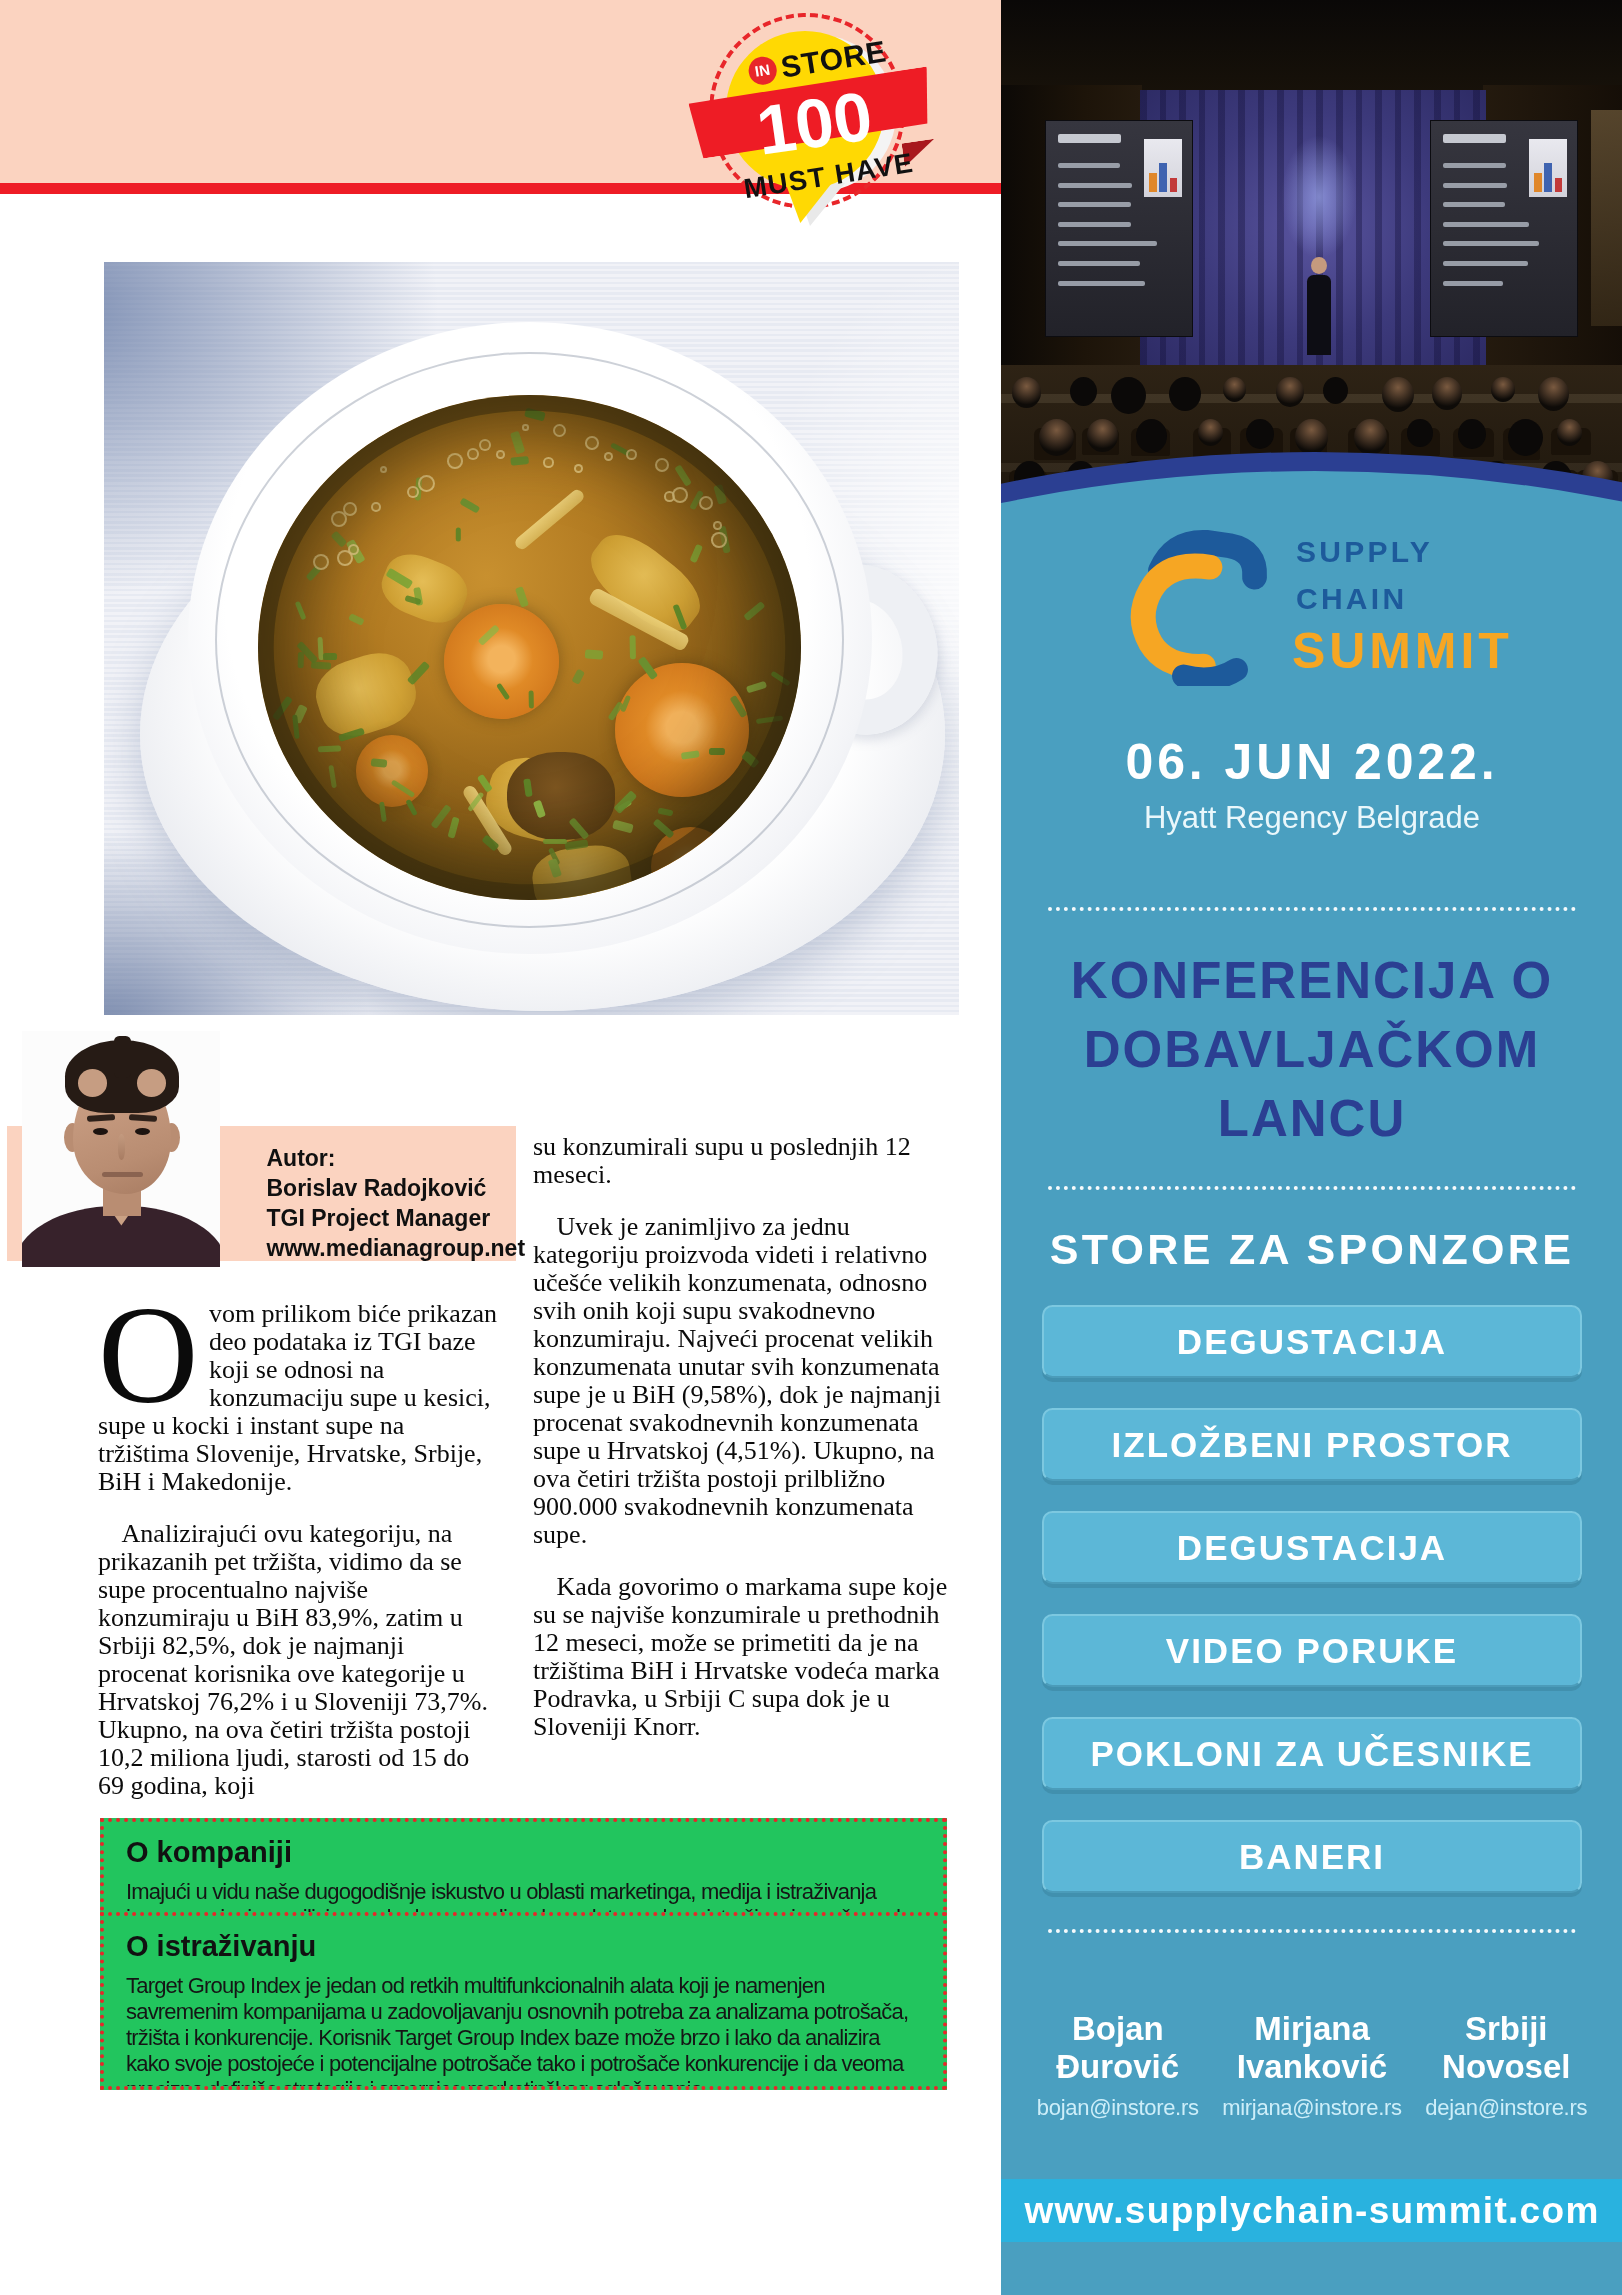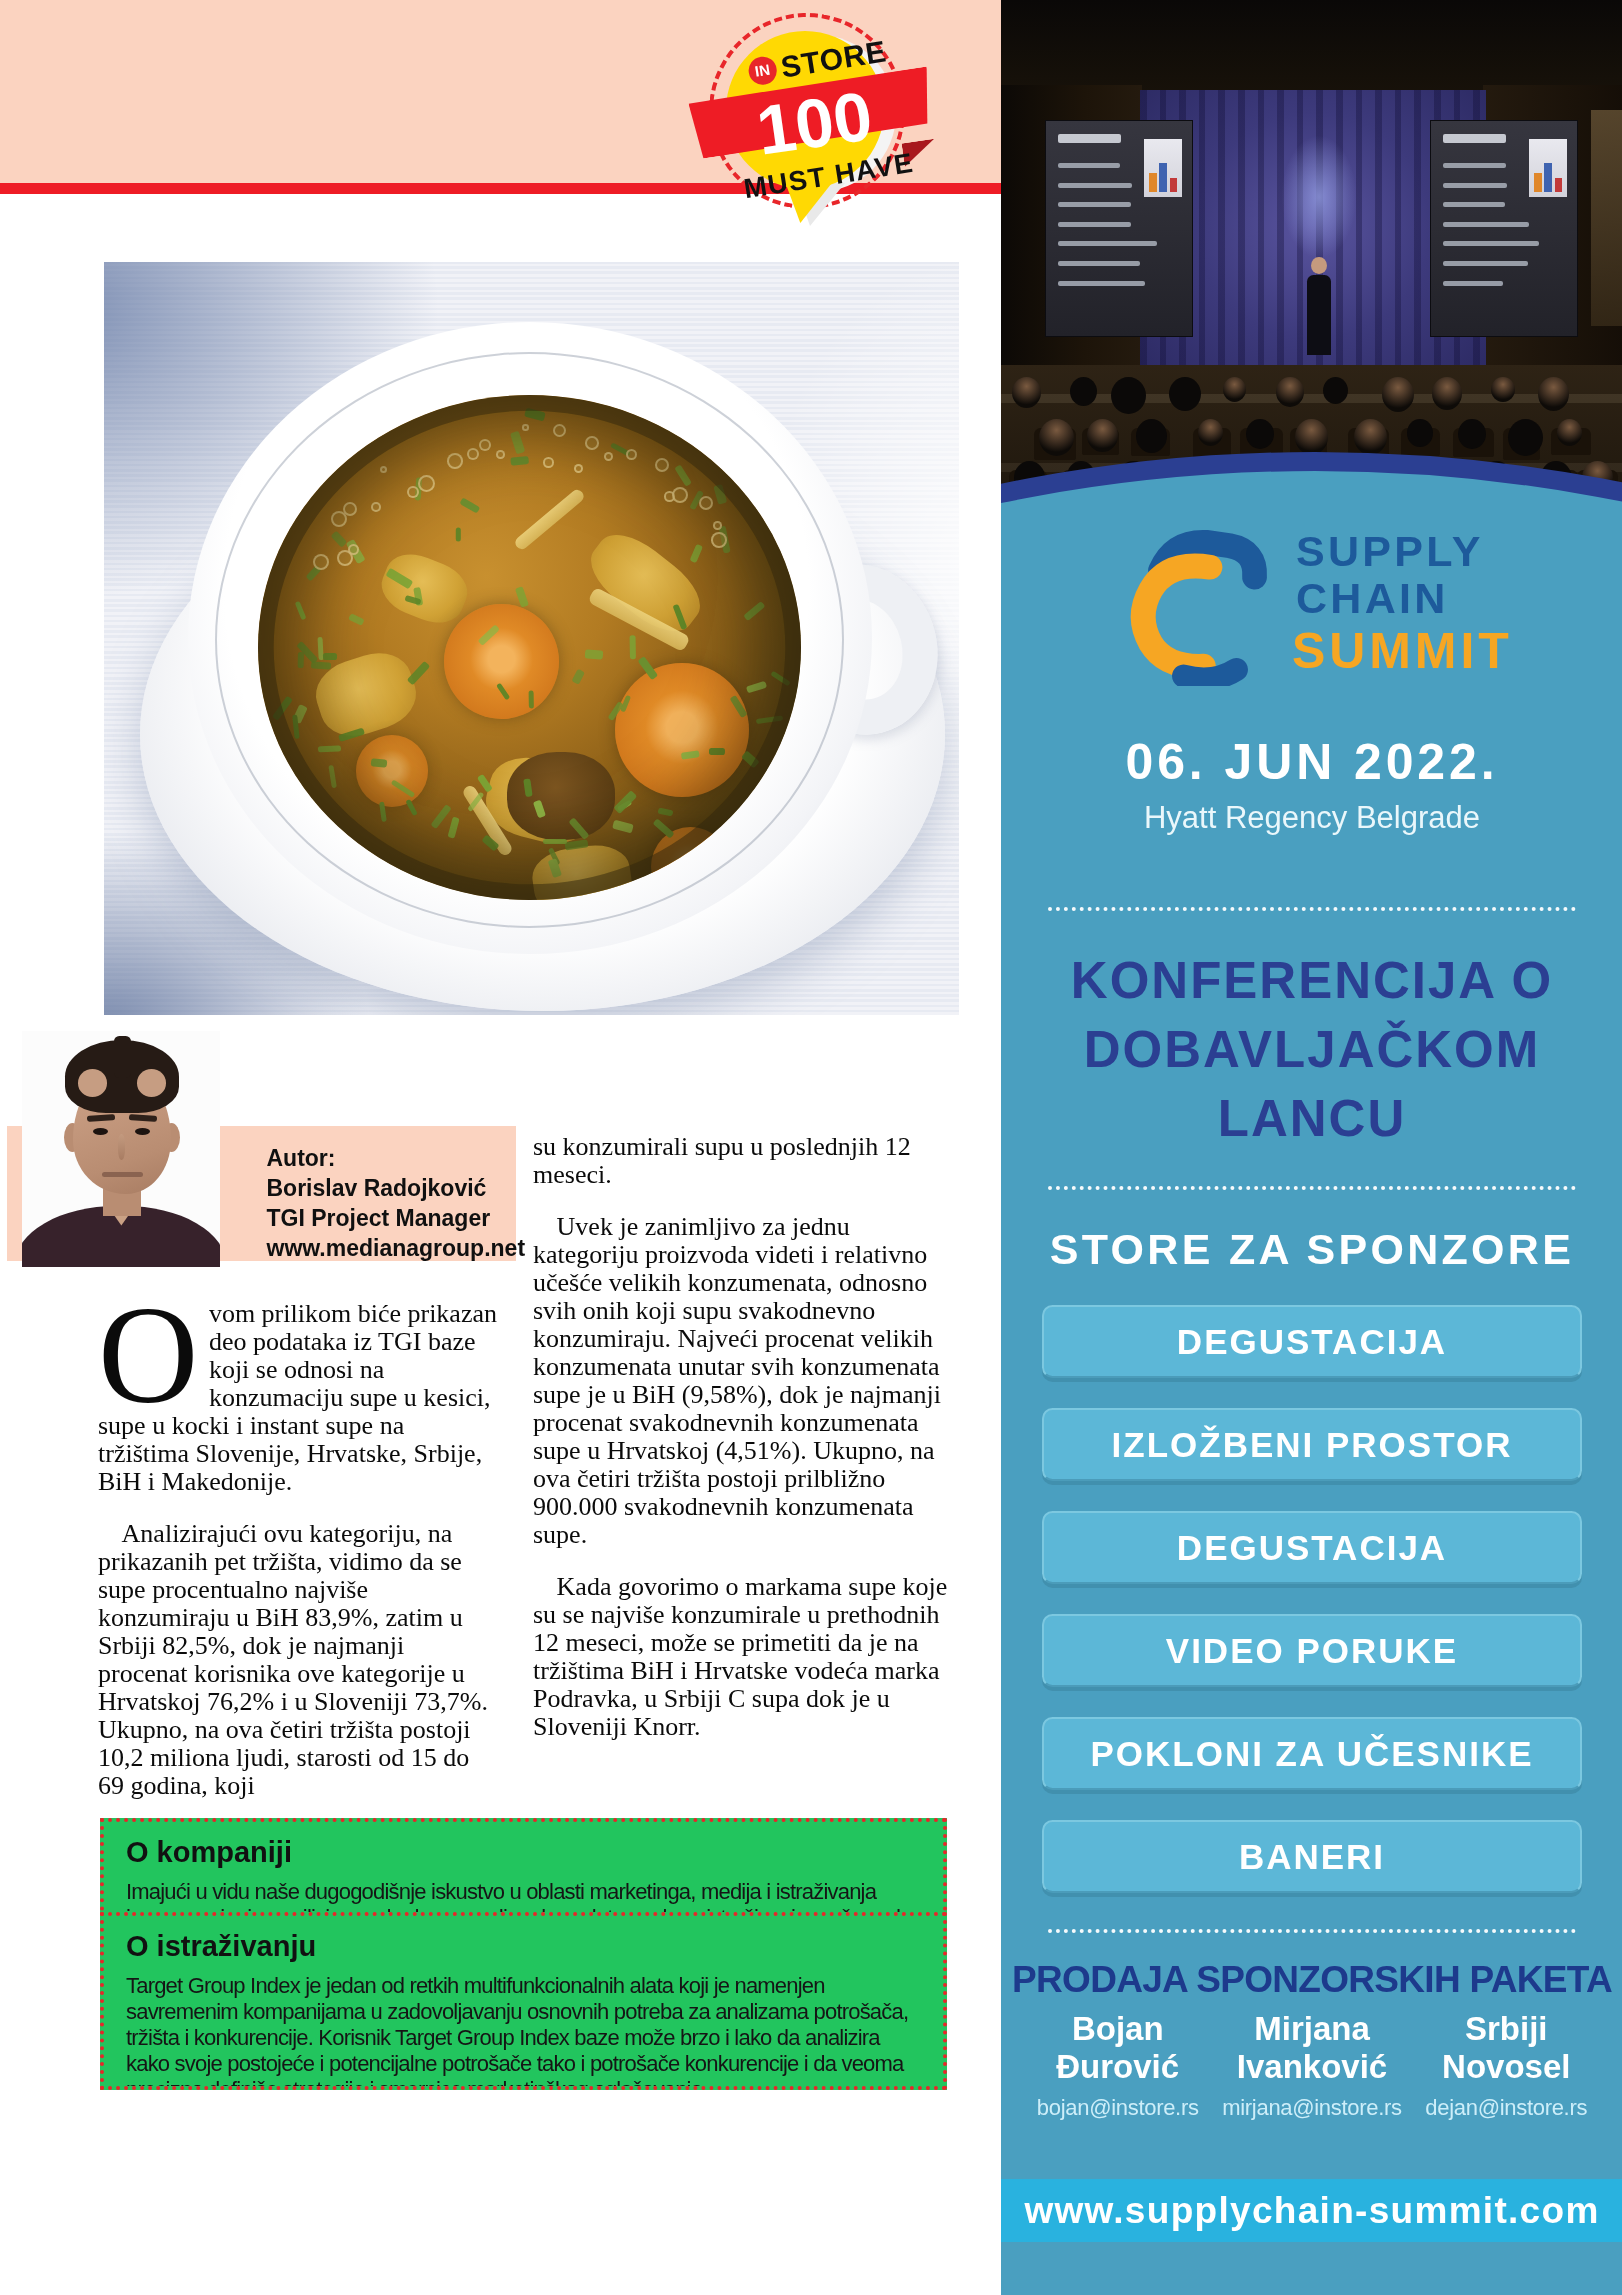--- a/index.html
+++ b/index.html
@@ -120,21 +120,21 @@
       background:linear-gradient(180deg,#2e2315,#1c150c 60%,#120d08);}
   .tablerow{position:absolute;left:0;width:622px;height:9.2px;background:rgba(205,185,150,.22);}
   .chairback{position:absolute;background:#1a1209;border-radius:6.5px 6.5px 2.6px 2.6px;}
   .head{position:absolute;border-radius:50%;background:#0b0908;}
   .head.skin{background:radial-gradient(circle at 50% 30%, #7a5a40, #0e0b08 70%);}
   .dome{position:absolute;left:-1259px;top:452px;width:3146px;height:3146px;border-radius:50%;
         background:#4a9fc0;border:19.6px solid #2b3f92;}
   .logo{position:absolute;top:521px;left:0;width:622px;display:flex;justify-content:center;gap:19.6px;z-index:3;}
   .logo-glyph{width:165px;height:165px;flex:0 0 auto;}
   .logo-text{display:flex;flex-direction:column;justify-content:center;}
-  .lt-blue{font-weight:700;font-size:43px;line-height:47px;letter-spacing:3.3px;color:#1d5a9b;}
+  .lt-blue{font-weight:700;font-size:30px;line-height:47px;letter-spacing:3.3px;color:#1d5a9b;}
   .lt-orange{font-weight:700;font-size:50px;line-height:55px;letter-spacing:3.9px;color:#f6a623;margin-top:2.6px;margin-left:-3.9px;}
   .ad-date{position:absolute;top:733px;width:622px;text-align:center;font-weight:700;font-size:50px;letter-spacing:3.9px;color:#fff;z-index:3;}
   .ad-venue{position:absolute;top:800px;width:622px;text-align:center;font-weight:400;font-size:31px;color:#eaf7fb;z-index:3;}
   .ad-sep{position:absolute;left:47px;right:47px;border-top:4.6px dotted rgba(255,255,255,.95);z-index:3;}
   .sep1{top:907px;} .sep2{top:1186px;} .sep3{top:1929px;}
   .ad-title{position:absolute;top:946px;width:622px;text-align:center;font-weight:700;font-size:51px;line-height:69px;
             letter-spacing:2px;color:#2b3f92;z-index:3;}
   .ad-subtitle{position:absolute;top:1225px;width:622px;text-align:center;font-weight:700;font-size:43px;letter-spacing:3.3px;color:#fff;z-index:3;}
   .ad-buttons{position:absolute;top:1305px;left:41px;right:41px;display:flex;flex-direction:column;gap:30px;z-index:3;}
   .ad-btn{height:73px;border-radius:10.5px;background:#5cb7d7;border:2px solid #7cc8e0;border-bottom-color:#4b9cba;
@@ -546,21 +546,20 @@
     <div class="ad-buttons">
       <div class="ad-btn">DEGUSTACIJA</div>
       <div class="ad-btn">IZLOŽBENI PROSTOR</div>
       <div class="ad-btn">DEGUSTACIJA</div>
       <div class="ad-btn">VIDEO PORUKE</div>
       <div class="ad-btn">POKLONI ZA UČESNIKE</div>
       <div class="ad-btn">BANERI</div>
     </div>
 
     <div class="ad-sep sep3"></div>
-    <div class="ad-sales">PRODAJA SPONZORSKIH PAKETA</div>
 
     <div class="ad-contacts">
       <div class="contact">
         <div class="c-name">Bojan Đurović</div>
         <div class="c-email">bojan@instore.rs</div>
       </div>
       <div class="contact">
         <div class="c-name">Mirjana Ivanković</div>
         <div class="c-email">mirjana@instore.rs</div>
       </div>

